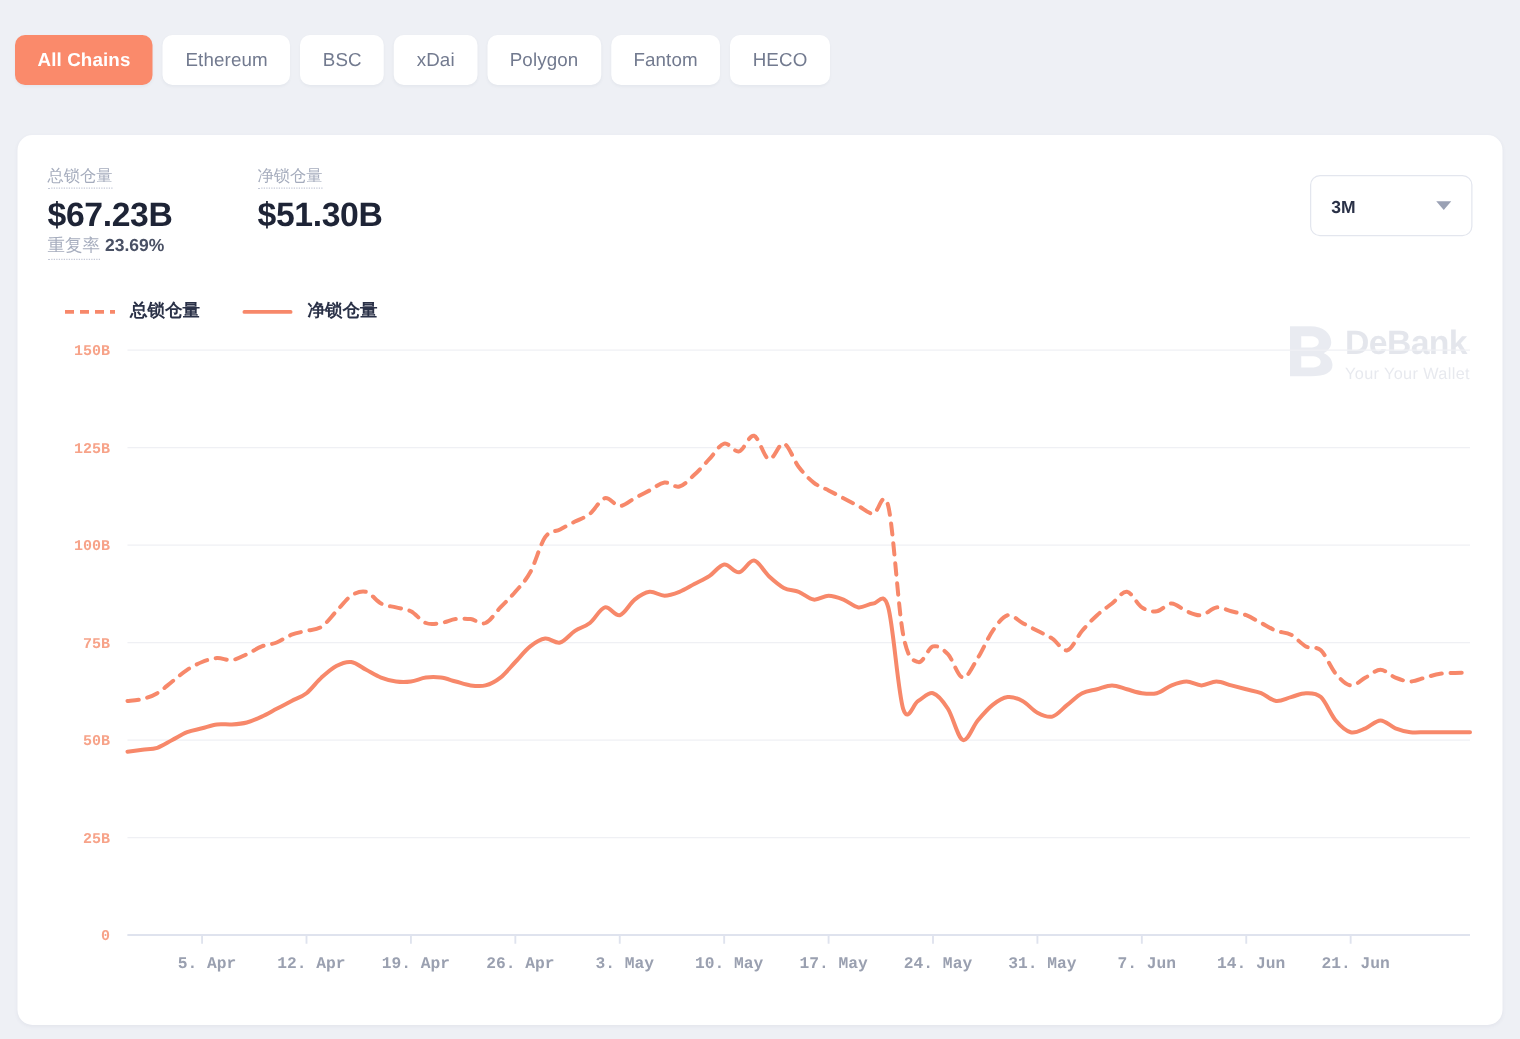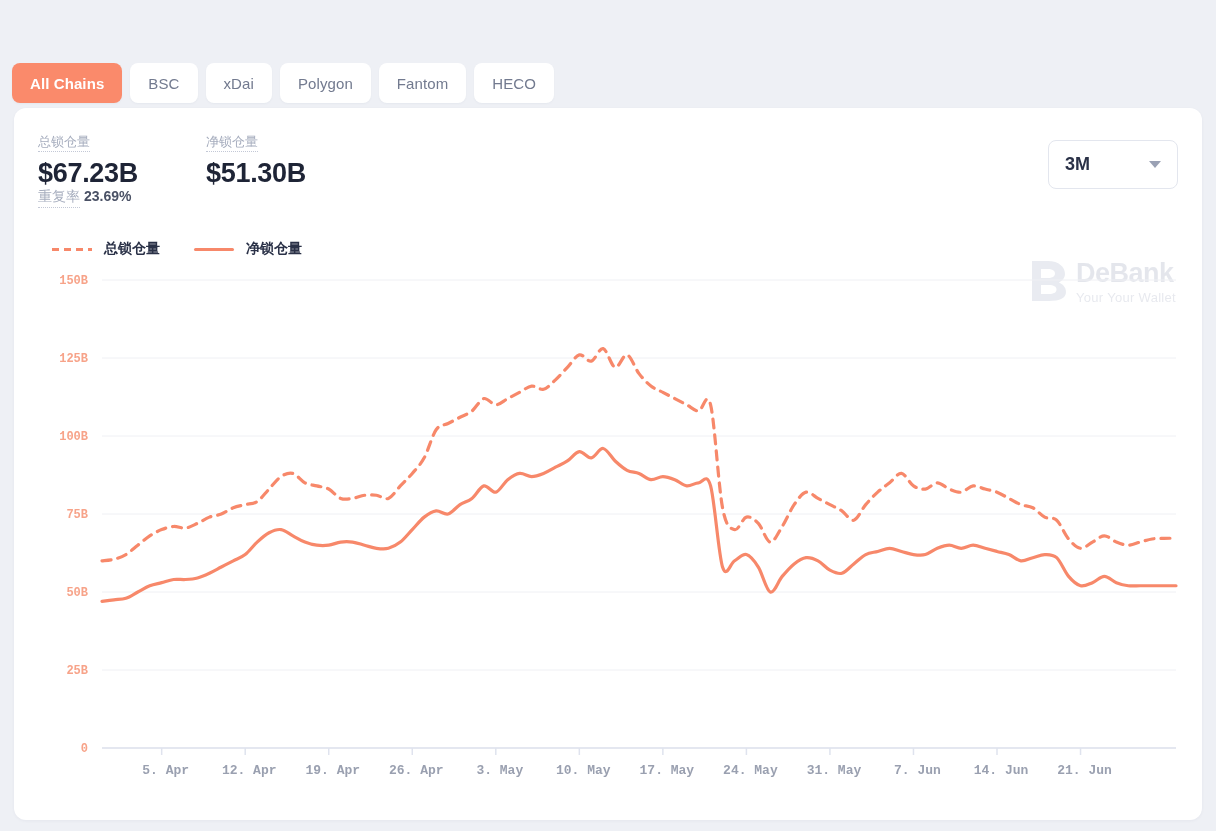--- a/index.html
+++ b/index.html
@@ -16,21 +16,21 @@
   .tabs {
     position: absolute; left: 12px; top: 28px;
     display: flex; gap: 8px; align-items: center;
   }
   .tab {
     height: 40px; padding: 0 18px;
     display: flex; align-items: center; justify-content: center;
     background: #ffffff; color: #727a8f;
     border-radius: 8px; font-size: 15px; letter-spacing: .1px;
     box-shadow: 0 1px 2px rgba(80,90,120,.05);
-    cursor: pointer; white-space: nowrap; margin-top: 35px;
+    cursor: pointer; white-space: nowrap;
   }
   .tab.active { background: #fa8a6b; color: #ffffff; font-weight: 700; }
   .tab.disabled { background: #f1f2f7; color: #c3c7d4; cursor: default; }
 
   
   .card {
     position: absolute; left: 14px; top: 108px;
     width: 1188px; height: 712px;
     background: #ffffff; border-radius: 12px;
     box-shadow: 0 1px 3px rgba(80,90,120,.06);
@@ -58,21 +58,21 @@
   .dup-value { color: #4a5165; font-weight: 600; margin-left: 4px; margin-top: 44px; }
 
   
   .range-select {
     position: absolute; right: 24px; top: 32px;
     width: 130px; height: 49px;
     border: 1px solid #e3e6ee; border-radius: 8px;
     background: #fff; display: flex; align-items: center;
     padding: 0 16px; cursor: pointer;
   }
-  .range-value { font-size: 18px; color: #2a3147; font-weight: 600; flex: 1; }
+  .range-value { font-size: 14px; color: #2a3147; font-weight: 600; flex: 1; }
   .caret {
     width: 0; height: 0;
     border-left: 6px solid transparent; border-right: 6px solid transparent;
     border-top: 7px solid #9aa1b4;
   }
 
   
   .legend { position: absolute; left: 38px; top: 132px; display: flex; align-items: center; }
   .legend-item { display: flex; align-items: center; margin-right: 34px; }
   .legend-swatch { width: 40px; height: 3px; margin-right: 12px; position: relative; }
@@ -98,20 +98,23 @@
   .wm-sub { font-size: 13px; color: #d8dbe4; margin-top: 4px; letter-spacing: .3px; }
 </style>
 </head>
 <body>
 
 <div id="root">
 
   <div class="tabs">
     <div class="tab active">
         <span>All Chains</span>
+      </div>
+    <div class="tab">
+        <span>Ethereum</span>
       </div>
     <div class="tab">
         <span>BSC</span>
       </div>
     <div class="tab">
         <span>xDai</span>
       </div>
     <div class="tab">
         <span>Polygon</span>
       </div>

